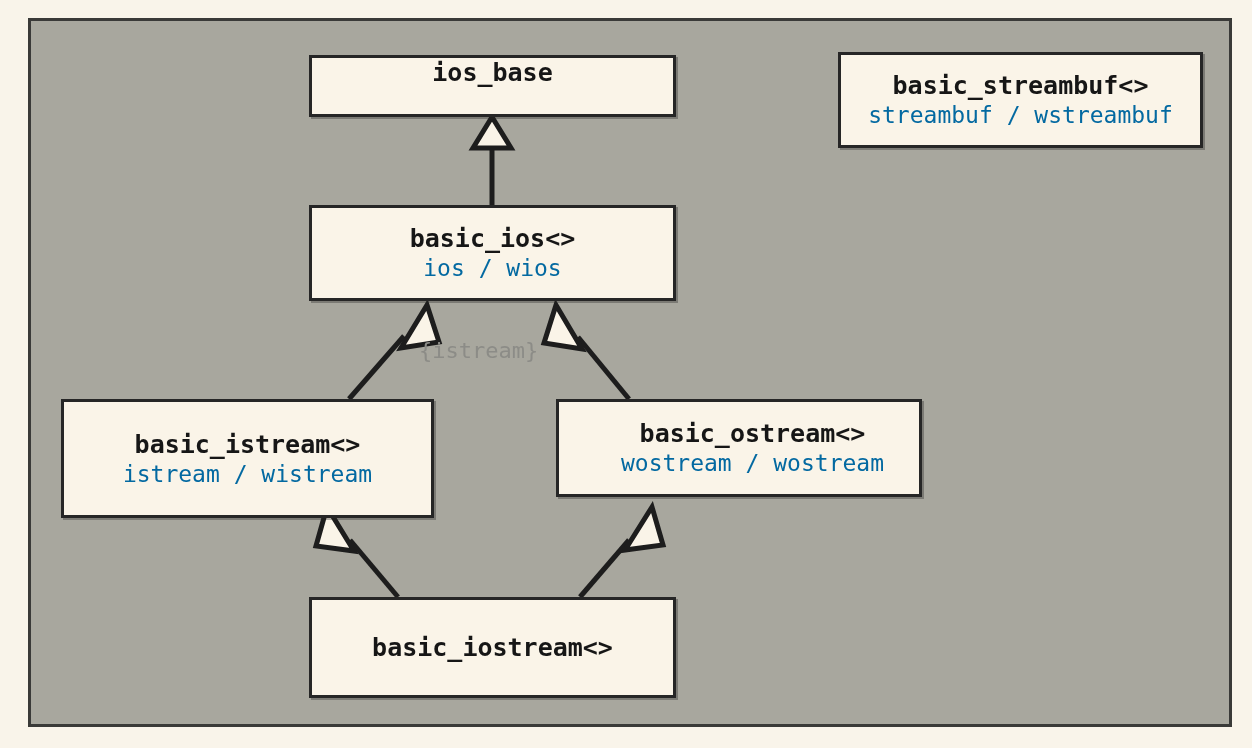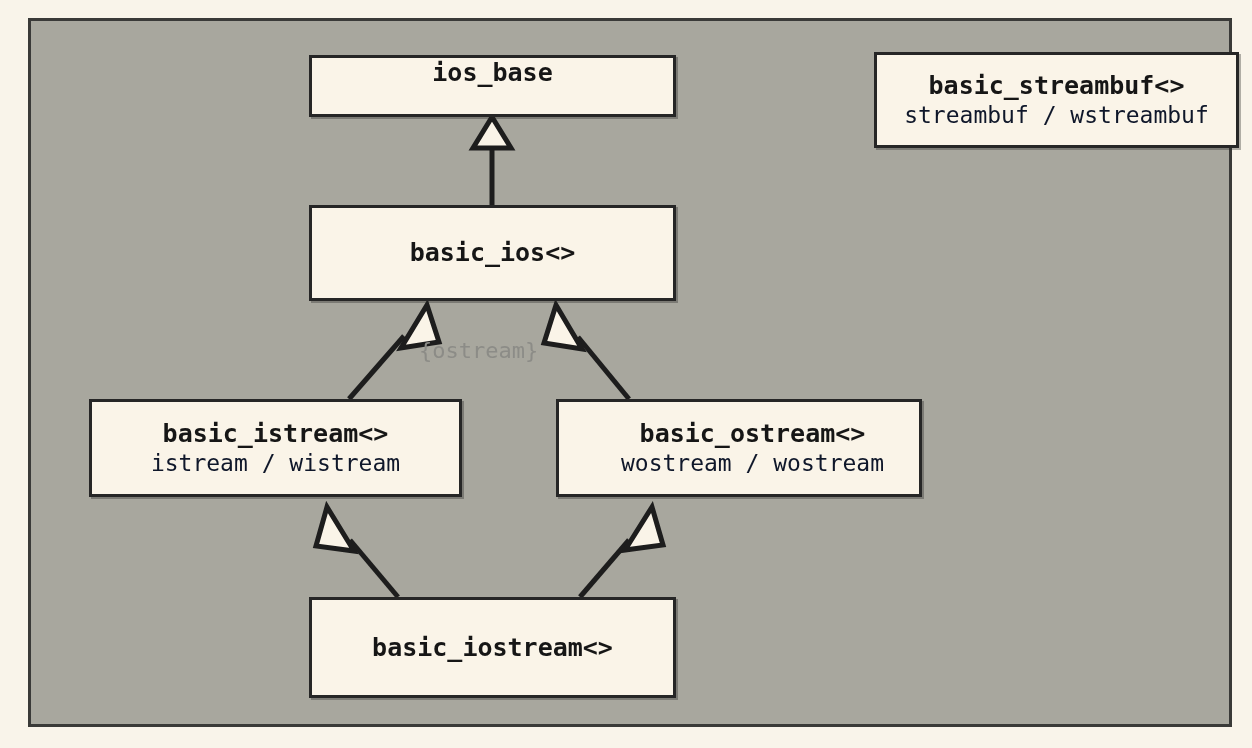--- a/index.html
+++ b/index.html
@@ -49,32 +49,32 @@
     font-weight: bold;
     color: #161616;
     font-size: 25px;
     line-height: 30px;
     letter-spacing: 0px;
     white-space: nowrap;
   }
   .node-sub {
     font-family: "DejaVu Sans Mono", monospace;
     font-weight: normal;
-    color: #0f172a;
+    color: #0369a1;
     font-size: 23px;
     line-height: 28px;
     white-space: nowrap;
   }
   .only-title { justify-content: flex-start; }
 
   
   #node-ios-base      { left: 309px; top: 55px;  width: 367px; height: 62px; }
-  #node-streambuf     { left: 838px; top: 52px;  width: 365px; height: 96px; margin-left: 36px; }
+  #node-streambuf     { left: 838px; top: 52px;  width: 365px; height: 96px; }
   #node-basic-ios     { left: 309px; top: 205px; width: 367px; height: 96px; text-align: right; }
-  #node-basic-istream { left: 61px;  top: 399px; width: 373px; height: 98px; margin-left: 28px; }
+  #node-basic-istream { left: 61px;  top: 399px; width: 373px; height: 119px; }
   #node-basic-ostream { left: 556px; top: 399px; width: 366px; height: 98px; padding-left: 27px; }
   #node-basic-iostream{ left: 309px; top: 597px; width: 367px; height: 101px; }
 
   .edge-label {
     position: absolute;
     font-family: "DejaVu Sans Mono", monospace;
     font-size: 22px;
     color: #8c8c87;
     white-space: nowrap;
   }
@@ -122,30 +122,31 @@
     <div class="node-title">ios_base</div>
   </div>
 
   <div class="node" id="node-streambuf">
     <div class="node-title">basic_streambuf&lt;&gt;</div>
     <div class="node-sub">streambuf / wstreambuf</div>
   </div>
 
   <div class="node" id="node-basic-ios">
     <div class="node-title">basic_ios&lt;&gt;</div>
+    <div class="node-sub">ios / wios</div>
   </div>
 
   <div class="node" id="node-basic-istream">
     <div class="node-title">basic_istream&lt;&gt;</div>
     <div class="node-sub">istream / wistream</div>
   </div>
 
   <div class="node" id="node-basic-ostream">
     <div class="node-title">basic_ostream&lt;&gt;</div>
     <div class="node-sub">wostream / wostream</div>
   </div>
 
   <div class="node" id="node-basic-iostream">
     <div class="node-title">basic_iostream&lt;&gt;</div>
   </div>
 
-  <div class="edge-label" id="label-virtual">{ostream}</div>
+  <div class="edge-label" id="label-virtual">{istream}</div>
 </div>
 
 </body></html>

